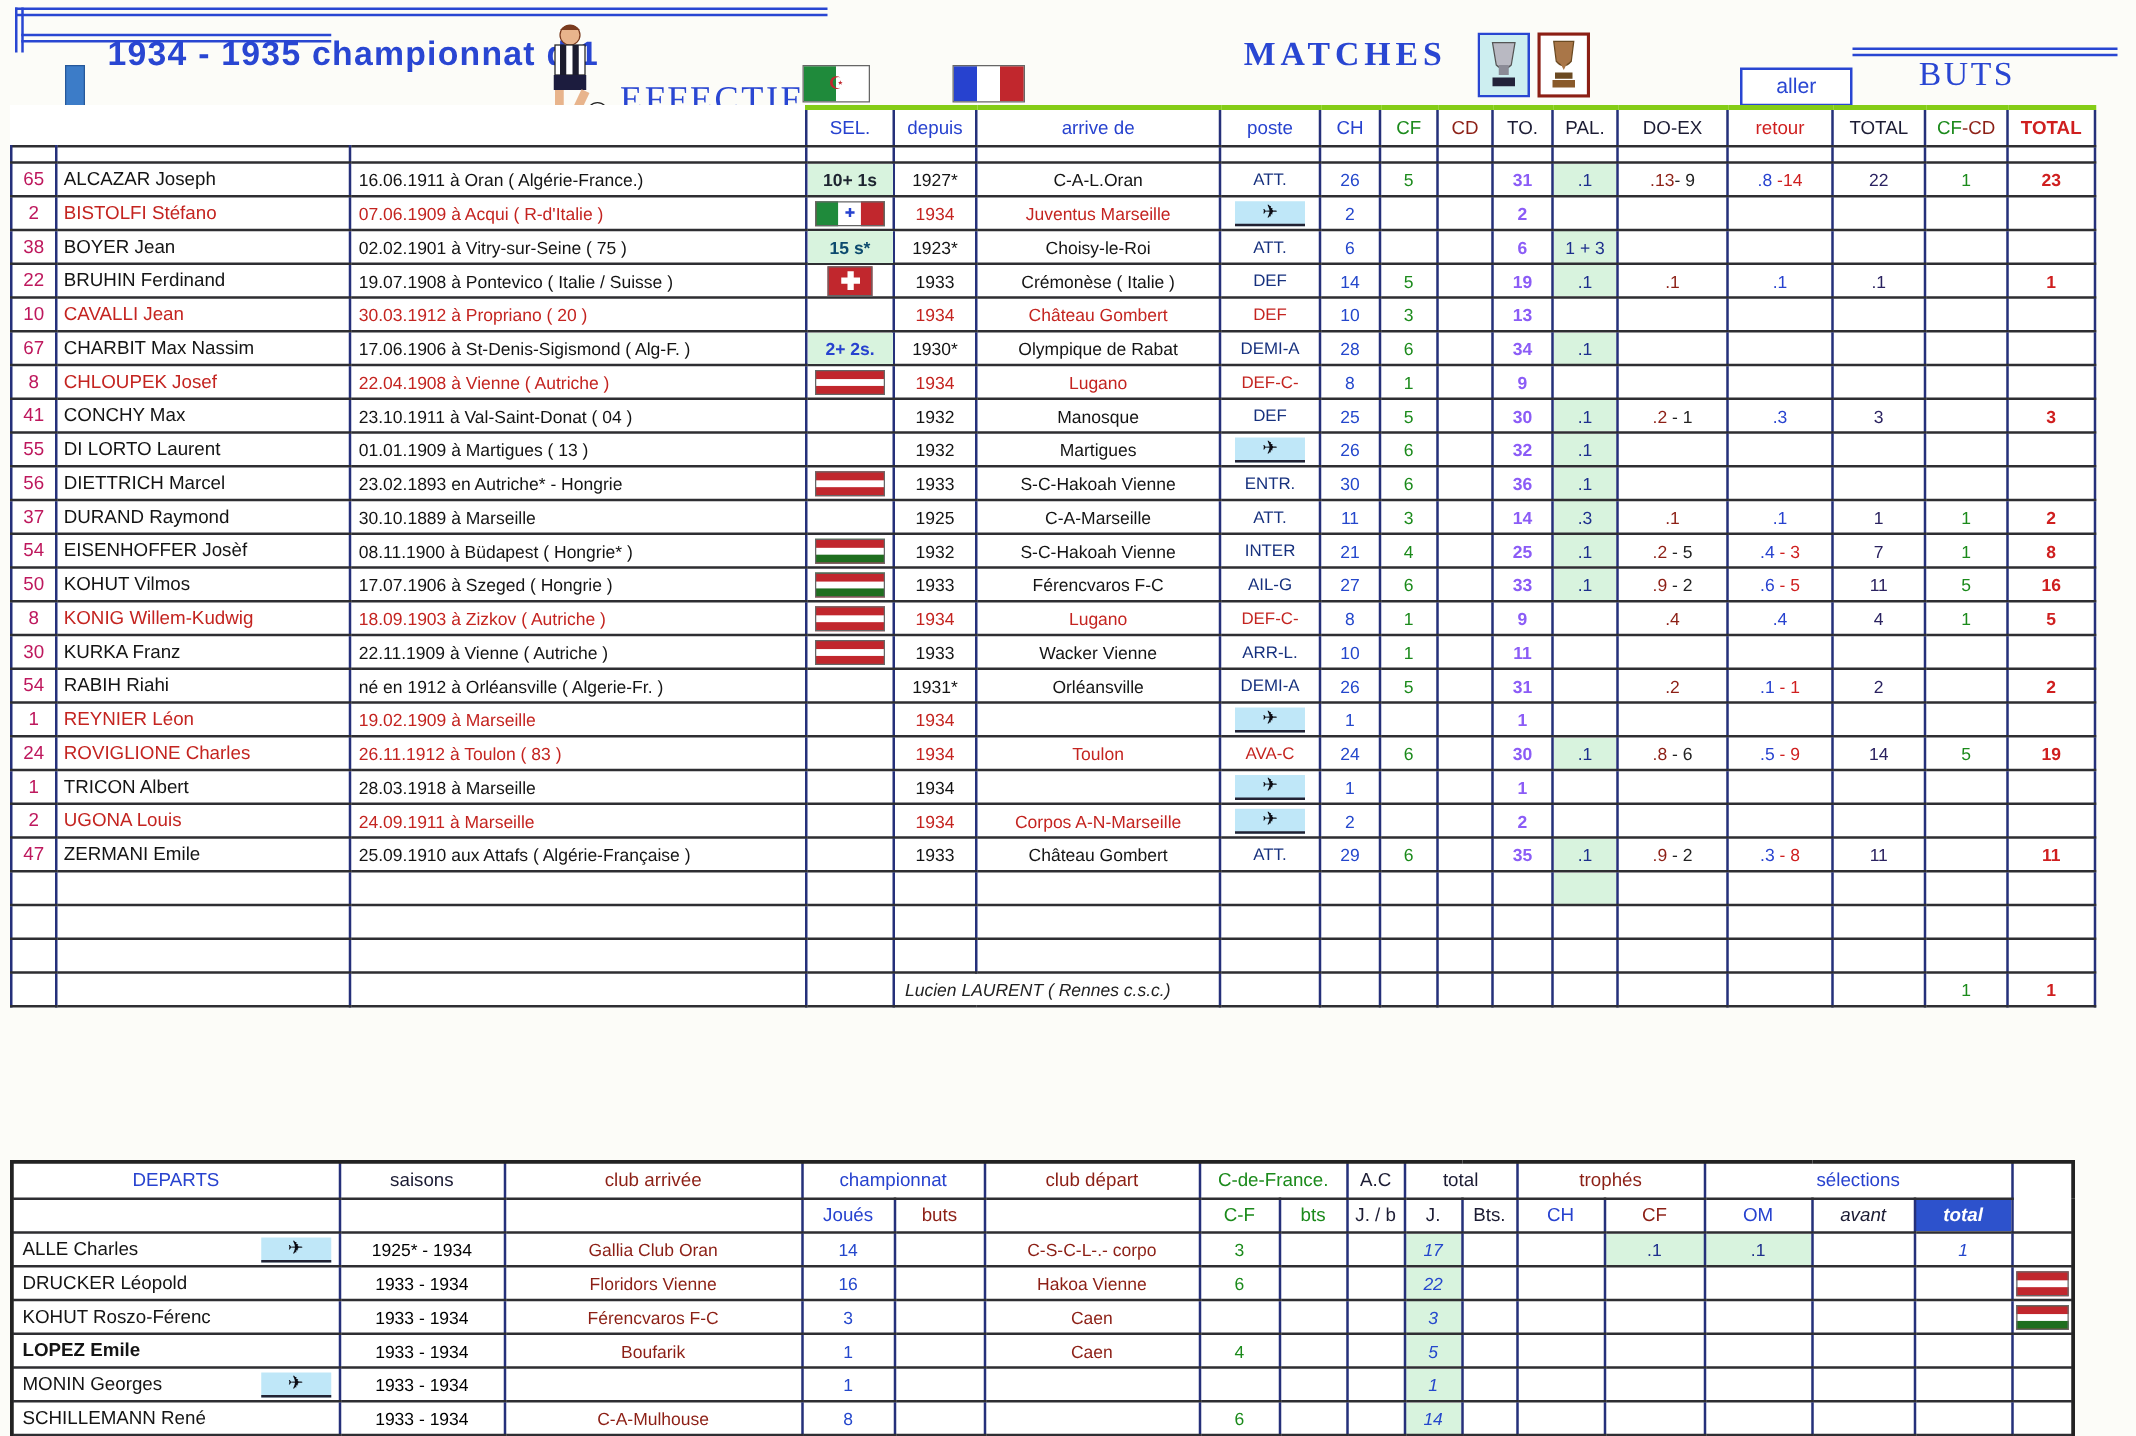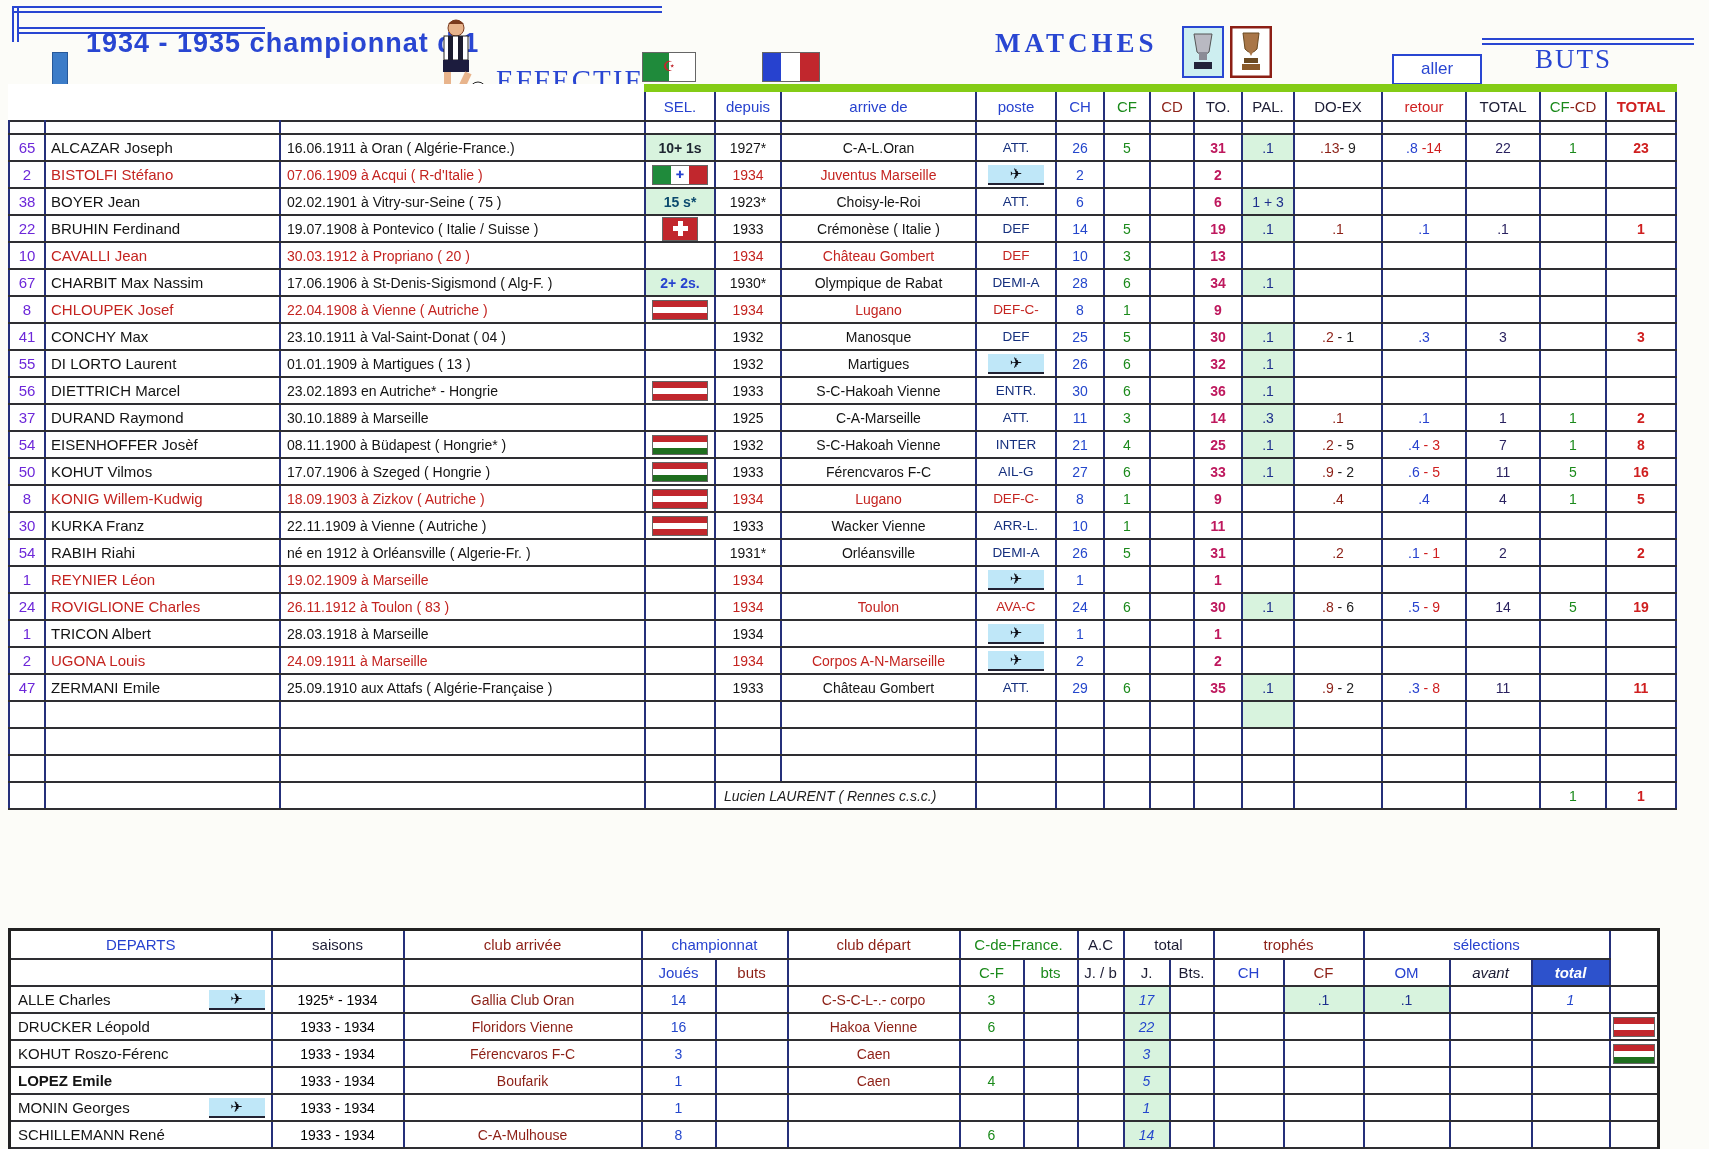--- a/index.html
+++ b/index.html
@@ -26,33 +26,33 @@
   .flag-algeria{background:linear-gradient(90deg,#1f8a3b 0 50%,#fff 50% 100%);}
   .flag-algeria::after{content:"☪";position:absolute;left:50%;top:50%;transform:translate(-50%,-55%);font-size:14px;color:#c1272d;}
   .flag-france{background:linear-gradient(90deg,#2742cf 0 33%,#fff 33% 66%,#c1272d 66% 100%);}
   .plane{display:inline-block;width:56px;height:18px;background:#bfe7f8;border-bottom:2px solid #223;color:#0c0c14;font-size:15px;line-height:17px;text-align:center;}
   
   table{border-collapse:collapse;table-layout:fixed;background:#fff;}
   td,th{border:2px solid #25307a;border-top:2px solid #2e2e32;border-bottom:2px solid #2e2e32;height:25px;padding:0 2px;font-size:14px;text-align:center;white-space:nowrap;overflow:hidden;font-weight:normal;}
   #main-table{position:absolute;left:8px;top:84px;}
   #dep-table{position:absolute;left:8px;top:928px;border:3px solid #222;}
   .nob{border:none!important;background:transparent!important;}
-  tr.mhead th{border-top:8px solid #84cc16;height:28px;font-size:15px;}
+  tr.mhead th{border-top:4px solid #84cc16;height:28px;font-size:15px;}
   tr.spacer td{height:11px;padding:0;}
   .hblue{color:#2742cf;} .hgreen{color:#1b8a1b;} .hdred{color:#8c1f15;} .hdark{color:#1c1c34;} .hred{color:#cf1f1f;}
-  .c-num{color:#6d28d9;font-size:15px;}
+  .c-num{color:#be185d;font-size:15px;}
   .c-name{text-align:left;padding-left:5px;font-size:15px;color:#141414;}
   .c-birth{text-align:left;padding-left:6px;color:#141414;}
   .red{color:#c42420!important;}
   .c-sel{position:relative;font-size:14px;}
   .gbg{background:#d8f3de;}
   .sel-dark{color:#1d2430;font-weight:bold;} .sel-maroon{color:#0c4a6e;font-weight:bold;} .sel-blue{color:#2742cf;font-weight:bold;}
   .c-dep{color:#141414;} .c-arr{color:#141414;}
   .c-poste{color:#16307e;font-size:13.5px;}
-  .c-ch{color:#2447cc;} .c-cf{color:#1b8a1b;} .c-to{color:#be185d;font-weight:bold;}
+  .c-ch{color:#2447cc;} .c-cf{color:#1b8a1b;} .c-to{color:#8b5cf6;font-weight:bold;}
   .c-pal{color:#1d2e8c;} .palbg{background:#d8f3de;}
   .dxa{color:#8c1f15;} .dxb{color:#222;}
   .rta{color:#2742cf;} .rtb{color:#cf1f1f;}
   .c-tb{color:#2a2260;} .c-cc{color:#1b8a1b;} .c-t2{color:#cf1f1f;font-weight:bold;border-left:2px dashed #222!important;}
   .c-laurent{text-align:left;padding-left:8px;font-style:italic;color:#222;}
   tr.trow td{border-bottom:3px dashed #222;font-weight:bold;font-size:15px;}
   
   #dep-table th{font-size:15px;}
   #dep-table tr.h1 th{height:27px;}
   .d-name{text-align:center;padding-left:5px;font-size:15px;color:#141414;display:table-cell;}

